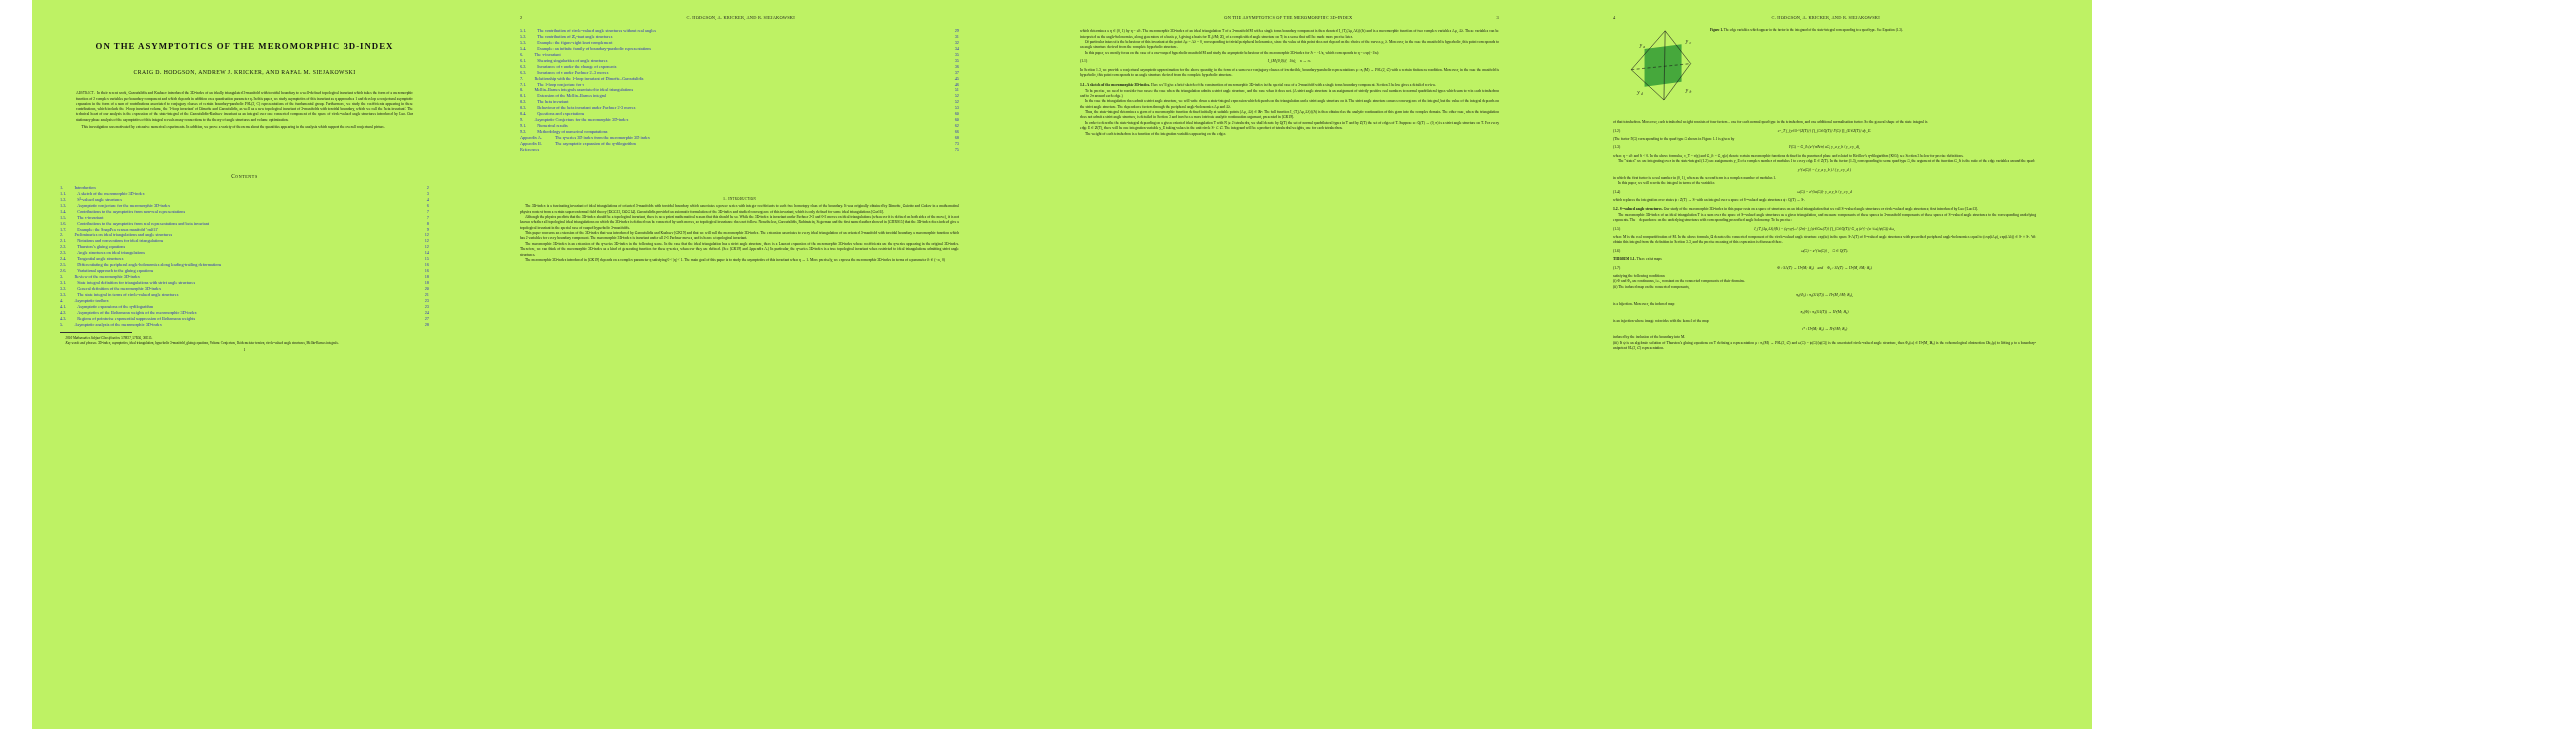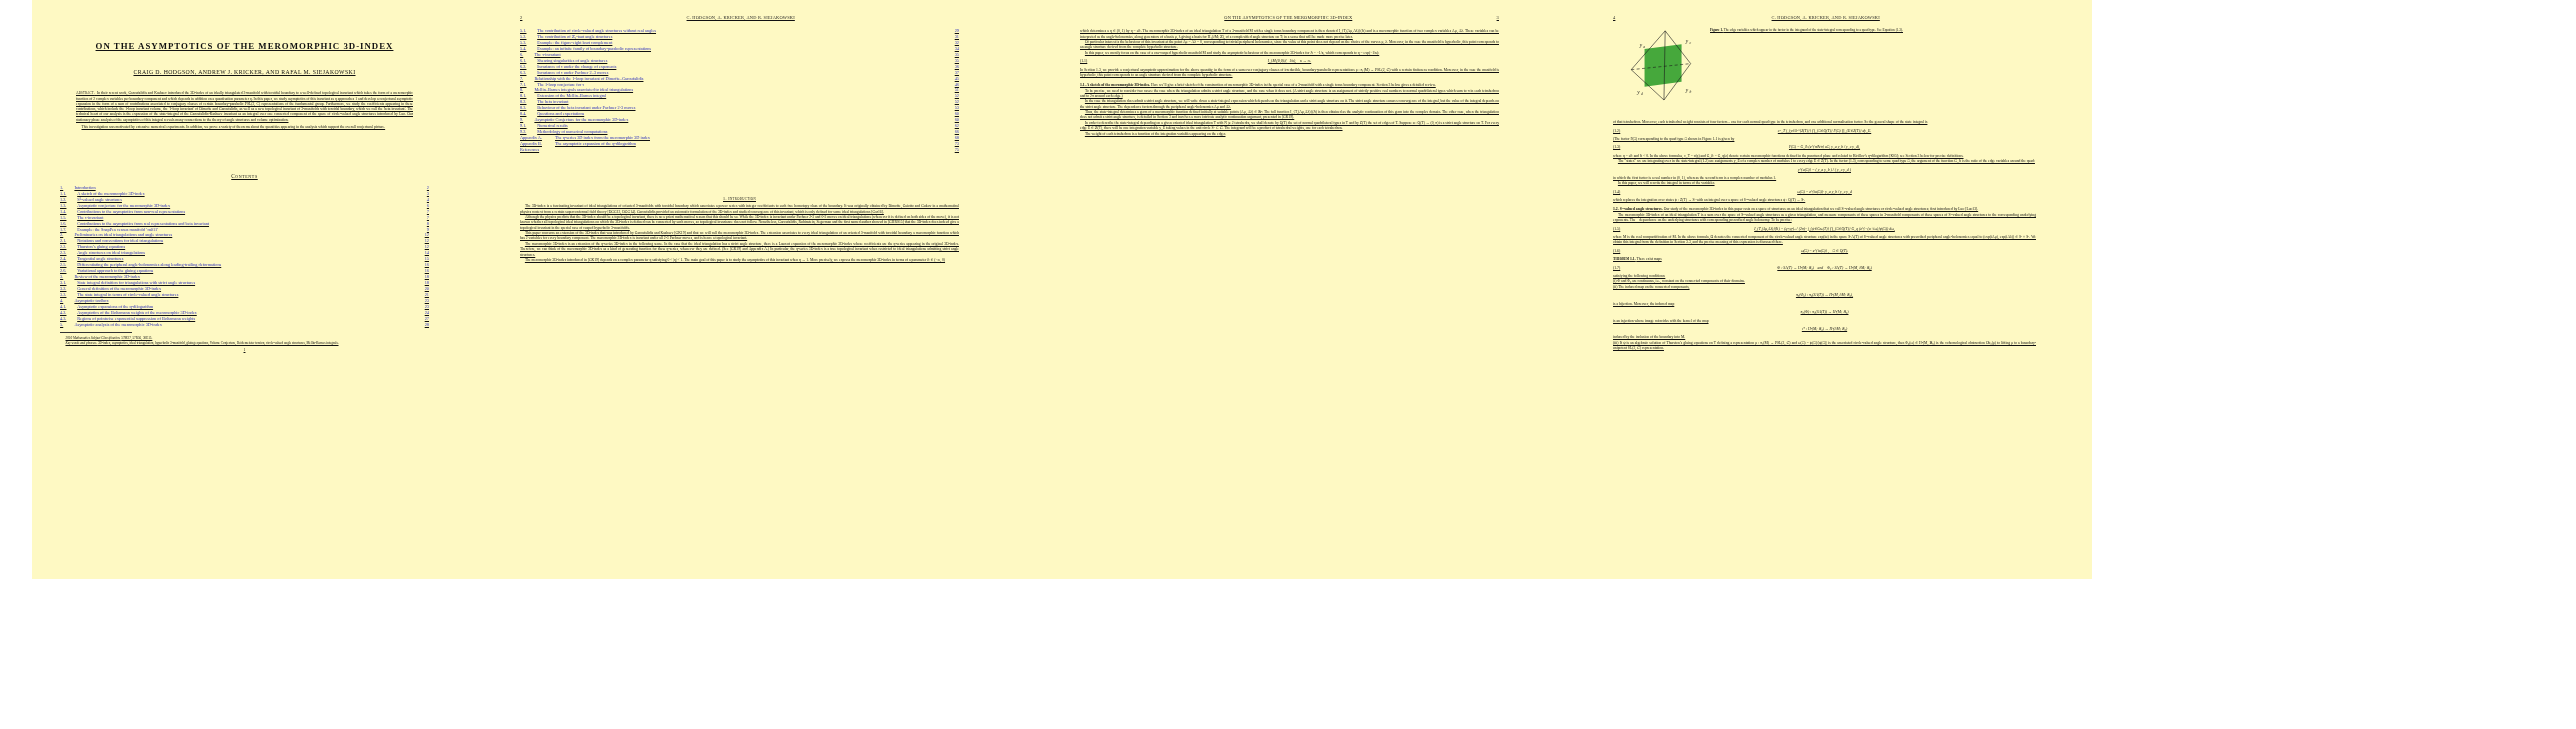--- a/index.html
+++ b/index.html
@@ -34,26 +34,25 @@
     font-size:16px;
     letter-spacing:0.3px;
     color:#5e5e5e;
     white-space:nowrap;
     font-family:"Liberation Serif","DejaVu Serif",serif;
   }
 
   
   .page{
     position:relative;
-    background:#fef9c3;
+    background:#bef264;
     box-sizing:border-box;
-    height:579px;
+    height:729px;
     padding:0;
     overflow:hidden;
-    text-decoration:underline;
   }
   .page.p1{width:425px;margin-left:32px;}
   .page.p2{width:565px;}
   .page.p3{width:535px;}
   .page.p4{width:535px;}
 
   .runhead{
     display:flex;
     justify-content:space-between;
     font-size:4.4px;

